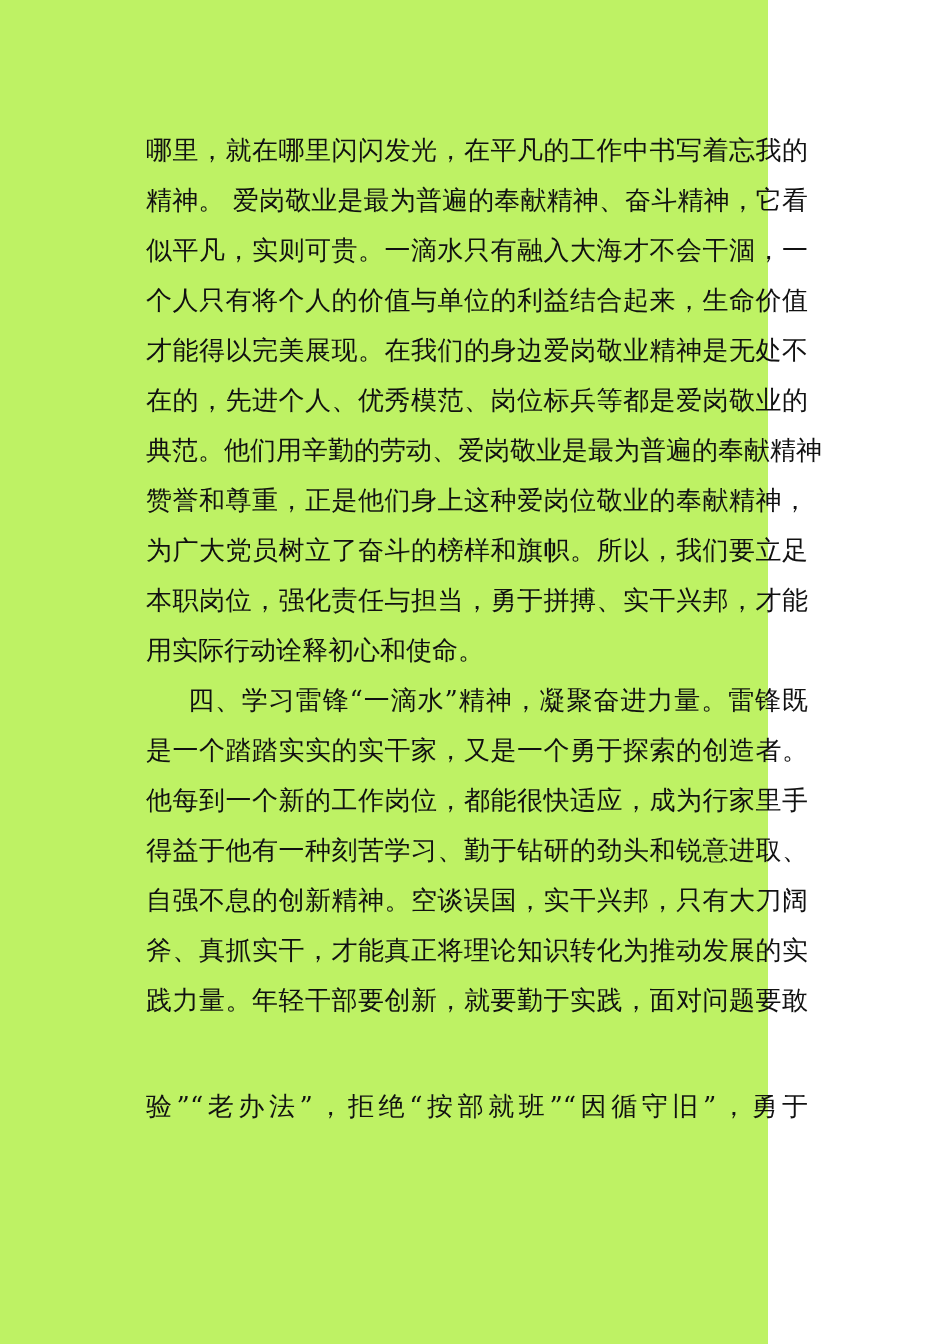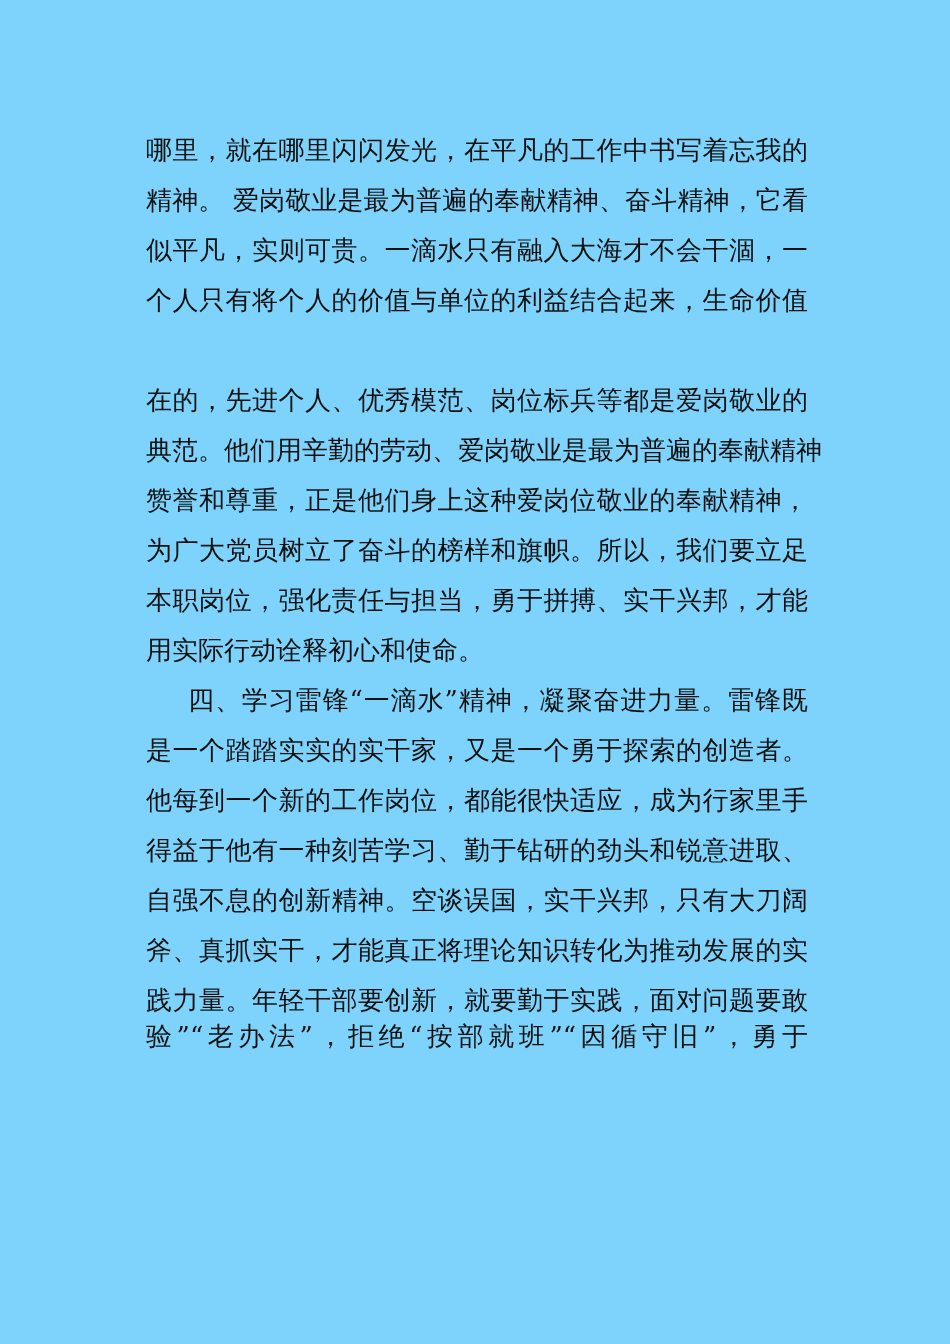--- a/index.html
+++ b/index.html
@@ -1,17 +1,17 @@
 <!DOCTYPE html>
 <html><head>
 <meta charset="utf-8">
 <style>
   html, body { margin: 0; padding: 0; background: #ffffff; }
   body { width: 950px; height: 1344px; position: relative; overflow: hidden; }
-  .page { position: absolute; left: 0; top: 0; width: 950px; height: 1344px; background: #7dd3fc; }
+  .page { position: absolute; left: 0; top: 0; width: 768px; height: 1344px; background: #bef264; }
   .line {
     position: absolute;
     left: 146px;
     width: 662px;
     height: 40px;
     font-family: "DejaVu Serif", "Liberation Serif", serif;
     font-size: 26px;
     line-height: 40px;
     color: #111111;
     white-space: nowrap;
@@ -24,28 +24,29 @@
 </style>
 </head>
 <body>
 
 <div class="page">
 
   <div class="line" style="top:130px">哪里，就在哪里闪闪发光，在平凡的工作中书写着忘我的</div>
   <div class="line" style="top:180px">精神。 爱岗敬业是最为普遍的奉献精神、奋斗精神，它看</div>
   <div class="line" style="top:230px">似平凡，实则可贵。一滴水只有融入大海才不会干涸，一</div>
   <div class="line" style="top:280px">个人只有将个人的价值与单位的利益结合起来，生命价值</div>
+  <div class="line" style="top:330px">才能得以完美展现。在我们的身边爱岗敬业精神是无处不</div>
   <div class="line" style="top:380px">在的，先进个人、优秀模范、岗位标兵等都是爱岗敬业的</div>
   <div class="line" style="top:430px">典范。他们用辛勤的劳动、爱岗敬业是最为普遍的奉献精神</div>
   <div class="line" style="top:480px">赞誉和尊重，正是他们身上这种爱岗位敬业的奉献精神，</div>
   <div class="line" style="top:530px">为广大党员树立了奋斗的榜样和旗帜。所以，我们要立足</div>
   <div class="line" style="top:580px">本职岗位，强化责任与担当，勇于拼搏、实干兴邦，才能</div>
   <div class="line last" style="top:630px">用实际行动诠释初心和使命。</div>
 
   <div class="line indent" style="top:680px">四、学习雷锋“一滴水”精神，凝聚奋进力量。雷锋既</div>
   <div class="line" style="top:780px">他每到一个新的工作岗位，都能很快适应，成为行家里手</div>
   <div class="line" style="top:730px">是一个踏踏实实的实干家，又是一个勇于探索的创造者。</div>
   <div class="line" style="top:830px">得益于他有一种刻苦学习、勤于钻研的劲头和锐意进取、</div>
   <div class="line" style="top:880px">自强不息的创新精神。空谈误国，实干兴邦，只有大刀阔</div>
   <div class="line" style="top:930px">斧、真抓实干，才能真正将理论知识转化为推动发展的实</div>
   <div class="line" style="top:980px">践力量。年轻干部要创新，就要勤于实践，面对问题要敢</div>
-  <div class="line" style="top:1016px">验”“老办法”，拒绝“按部就班”“因循守旧”，勇于</div>
+  <div class="line" style="top:1086px">验”“老办法”，拒绝“按部就班”“因循守旧”，勇于</div>
 </div>
 
 </body></html>

